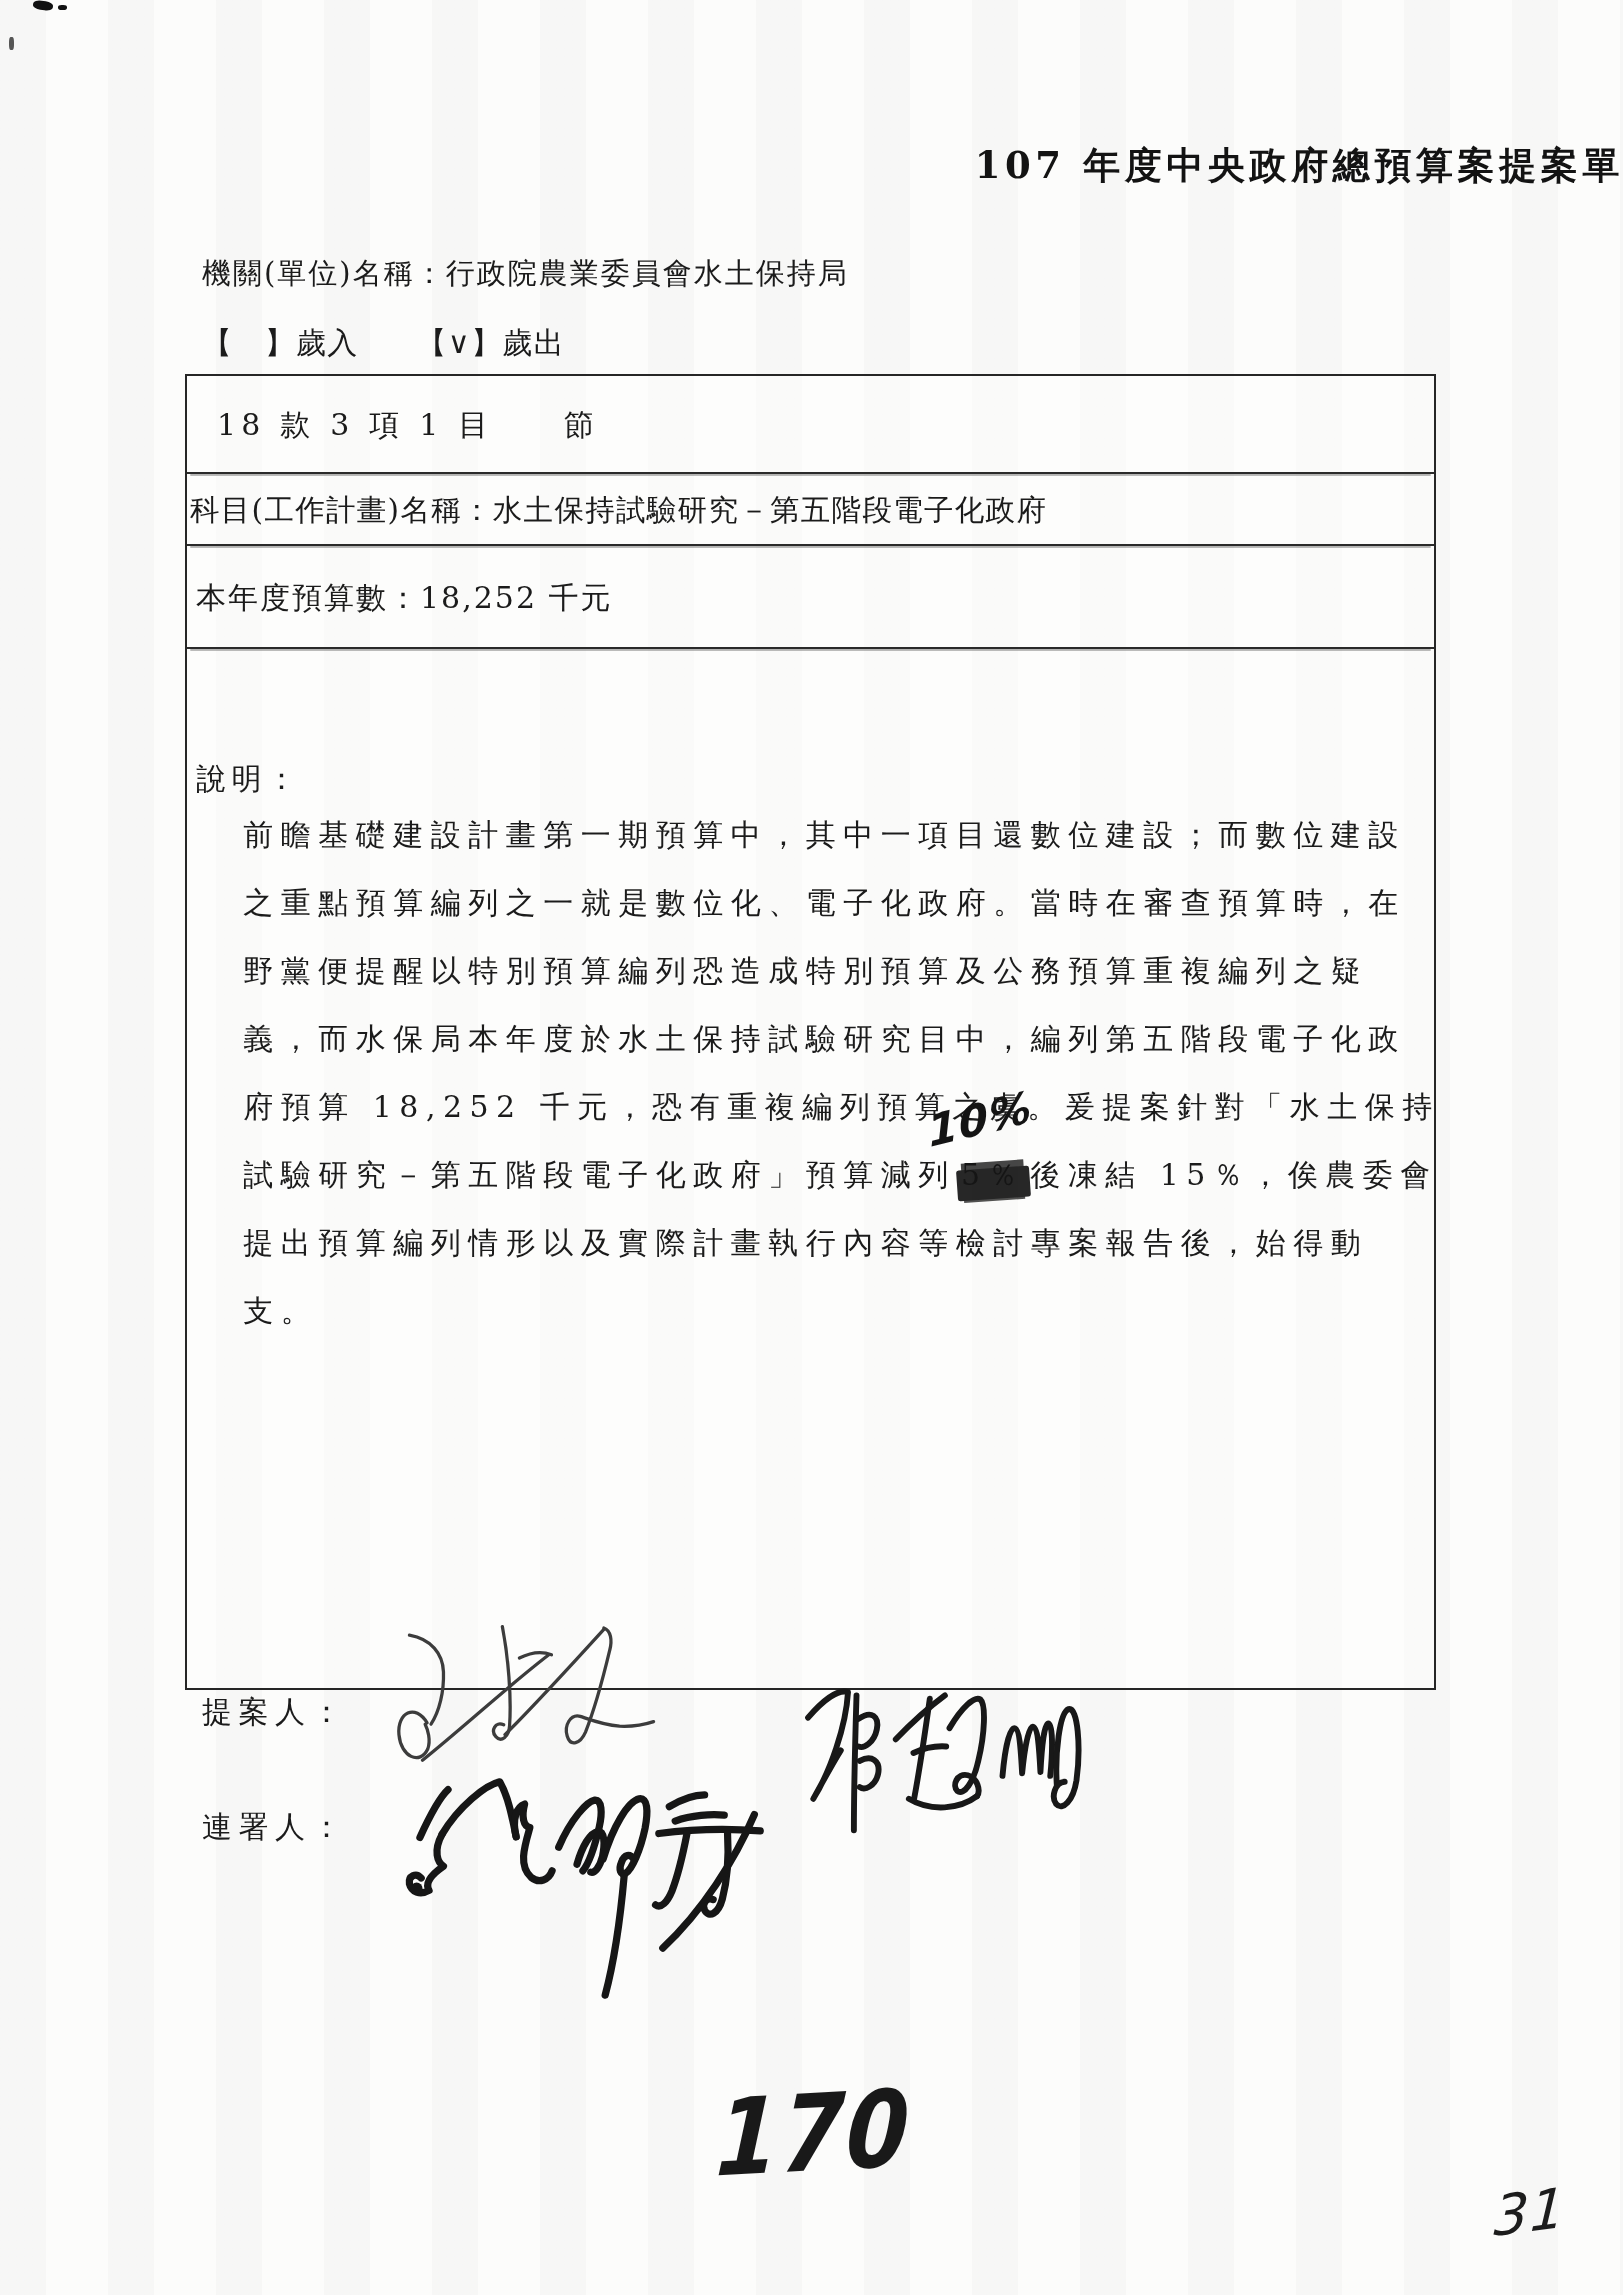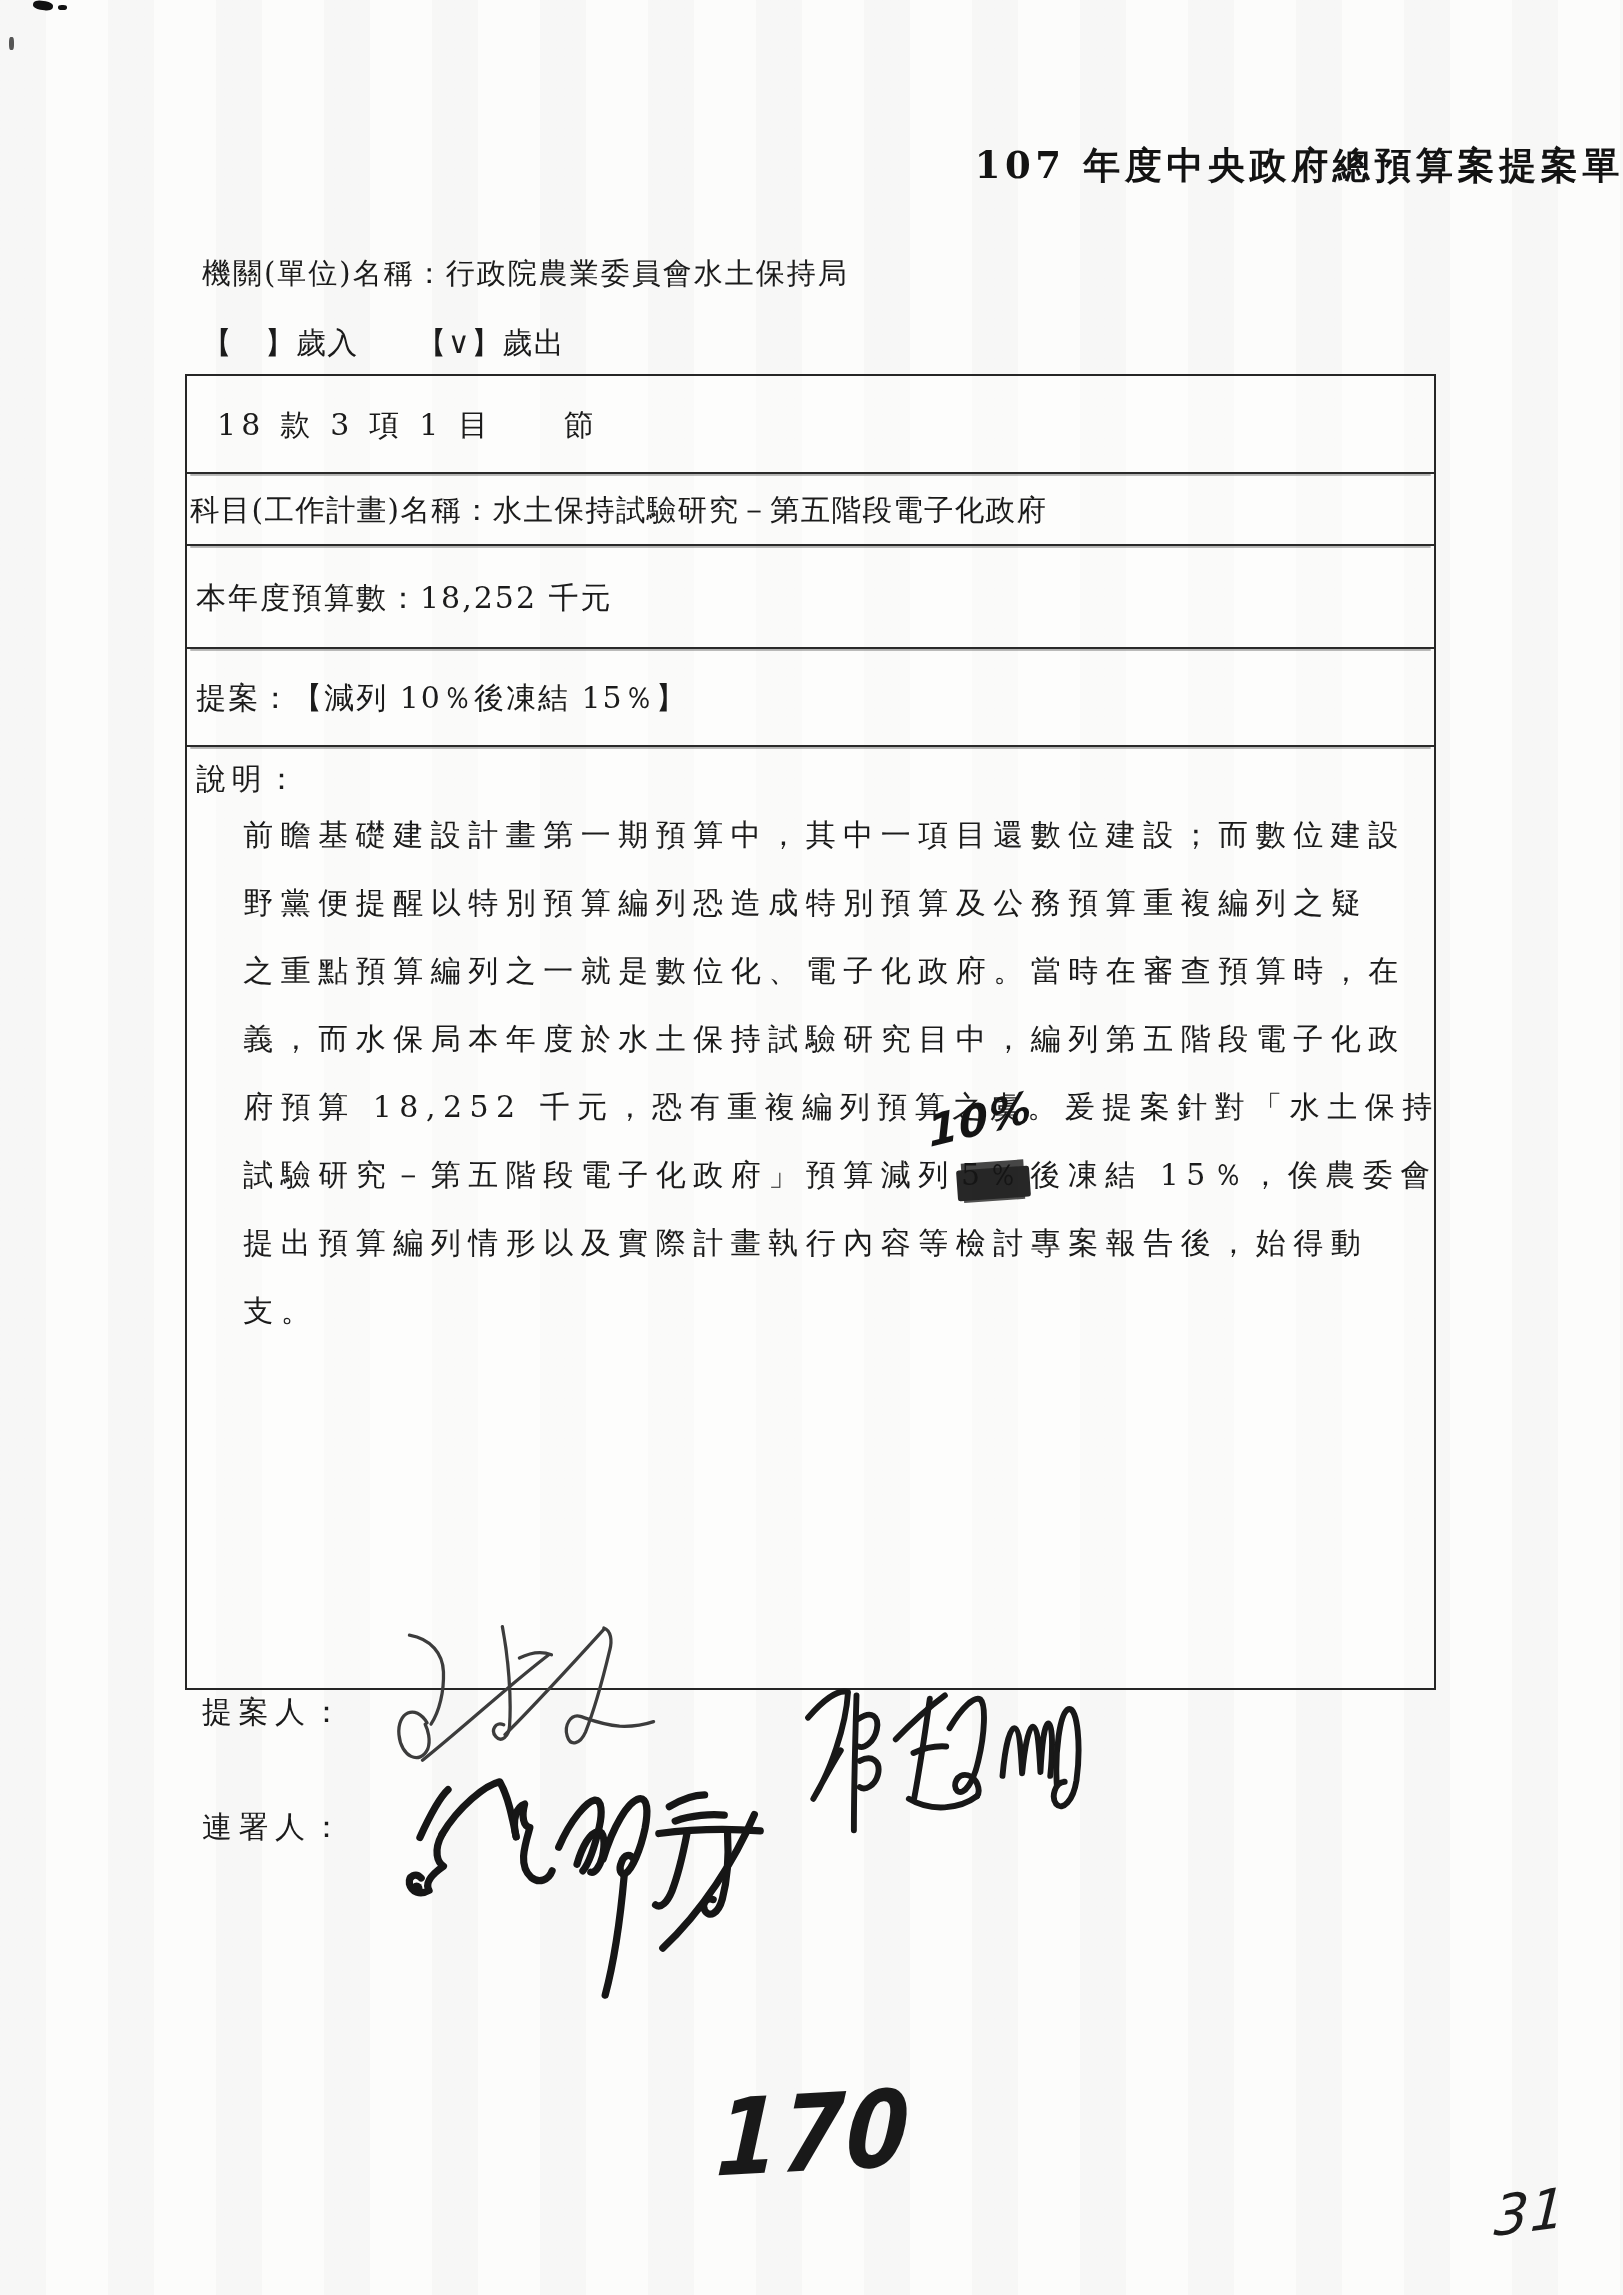--- a/index.html
+++ b/index.html
@@ -102,27 +102,26 @@
   <div class="agency-line">機關(單位)名稱：行政院農業委員會水土保持局</div>
 
   <div class="category-line">
     <span class="opt1">【　】歲入</span><span class="opt2">【∨】歲出</span>
   </div>
 
   <div class="main-table">
     <div class="trow sep row-code">18 款 3 項 1 目　　節</div>
     <div class="trow sep row-subject">科目(工作計畫)名稱：水土保持試驗研究－第五階段電子化政府</div>
     <div class="trow sep row-budget">本年度預算數：18,252 千元</div>
-    <div class="trow sep row-proposal">提案：【減列 10％後凍結 15％】</div>
     <div class="trow row-desc">
       <div class="desc-label">說明：</div>
       <div class="desc-par">
         <div class="desc-line">前瞻基礎建設計畫第一期預算中，其中一項目還數位建設；而數位建設</div>
+        <div class="desc-line">之重點預算編列之一就是數位化、電子化政府。當時在審查預算時，在</div>
         <div class="desc-line">野黨便提醒以特別預算編列恐造成特別預算及公務預算重複編列之疑</div>
-        <div class="desc-line">之重點預算編列之一就是數位化、電子化政府。當時在審查預算時，在</div>
         <div class="desc-line">義，而水保局本年度於水土保持試驗研究目中，編列第五階段電子化政</div>
         <div class="desc-line">府預算 18,252 千元，恐有重複編列預算之虞。爰提案針對「水土保持</div>
         <div class="desc-line">
           <span>試驗研究－第五階段電子化政府」預算減列</span><span class="struck"><span>5％</span><span class="hand-correction">10%</span></span><span>後凍結 15％，俟農委會</span>
         </div>
         <div class="desc-line">提出預算編列情形以及實際計畫執行內容等檢討專案報告後，始得動</div>
         <div class="desc-line">支。</div>
       </div>
     </div>
   </div>

